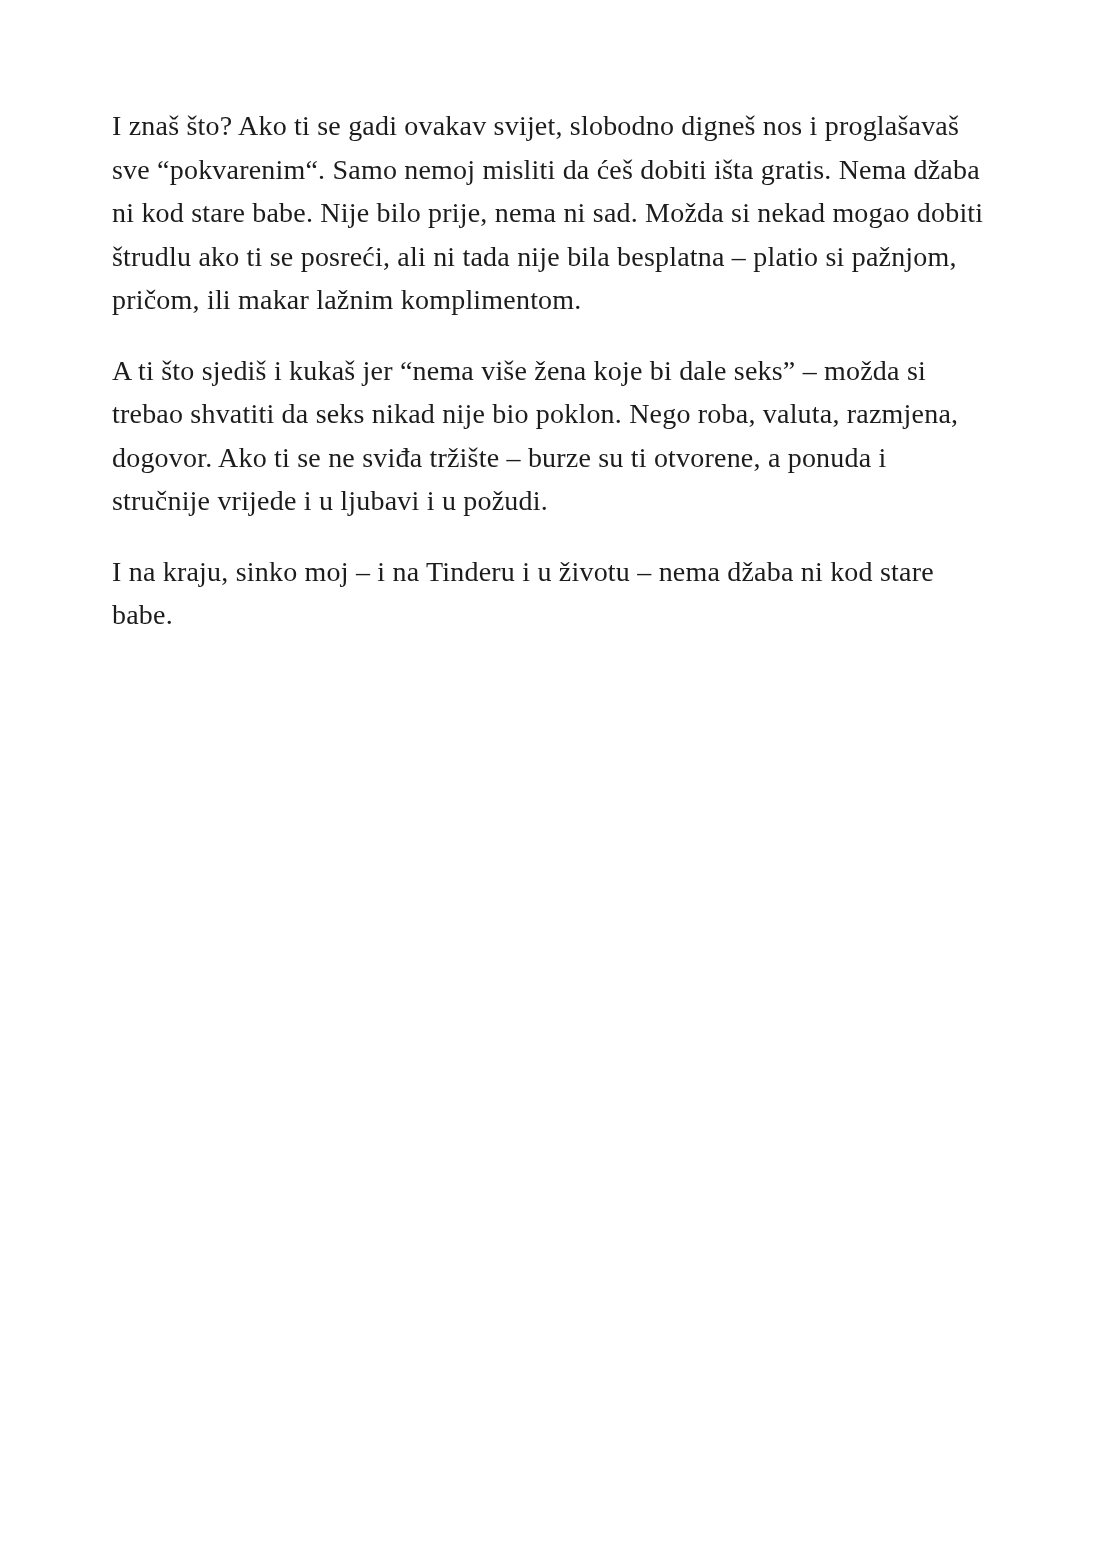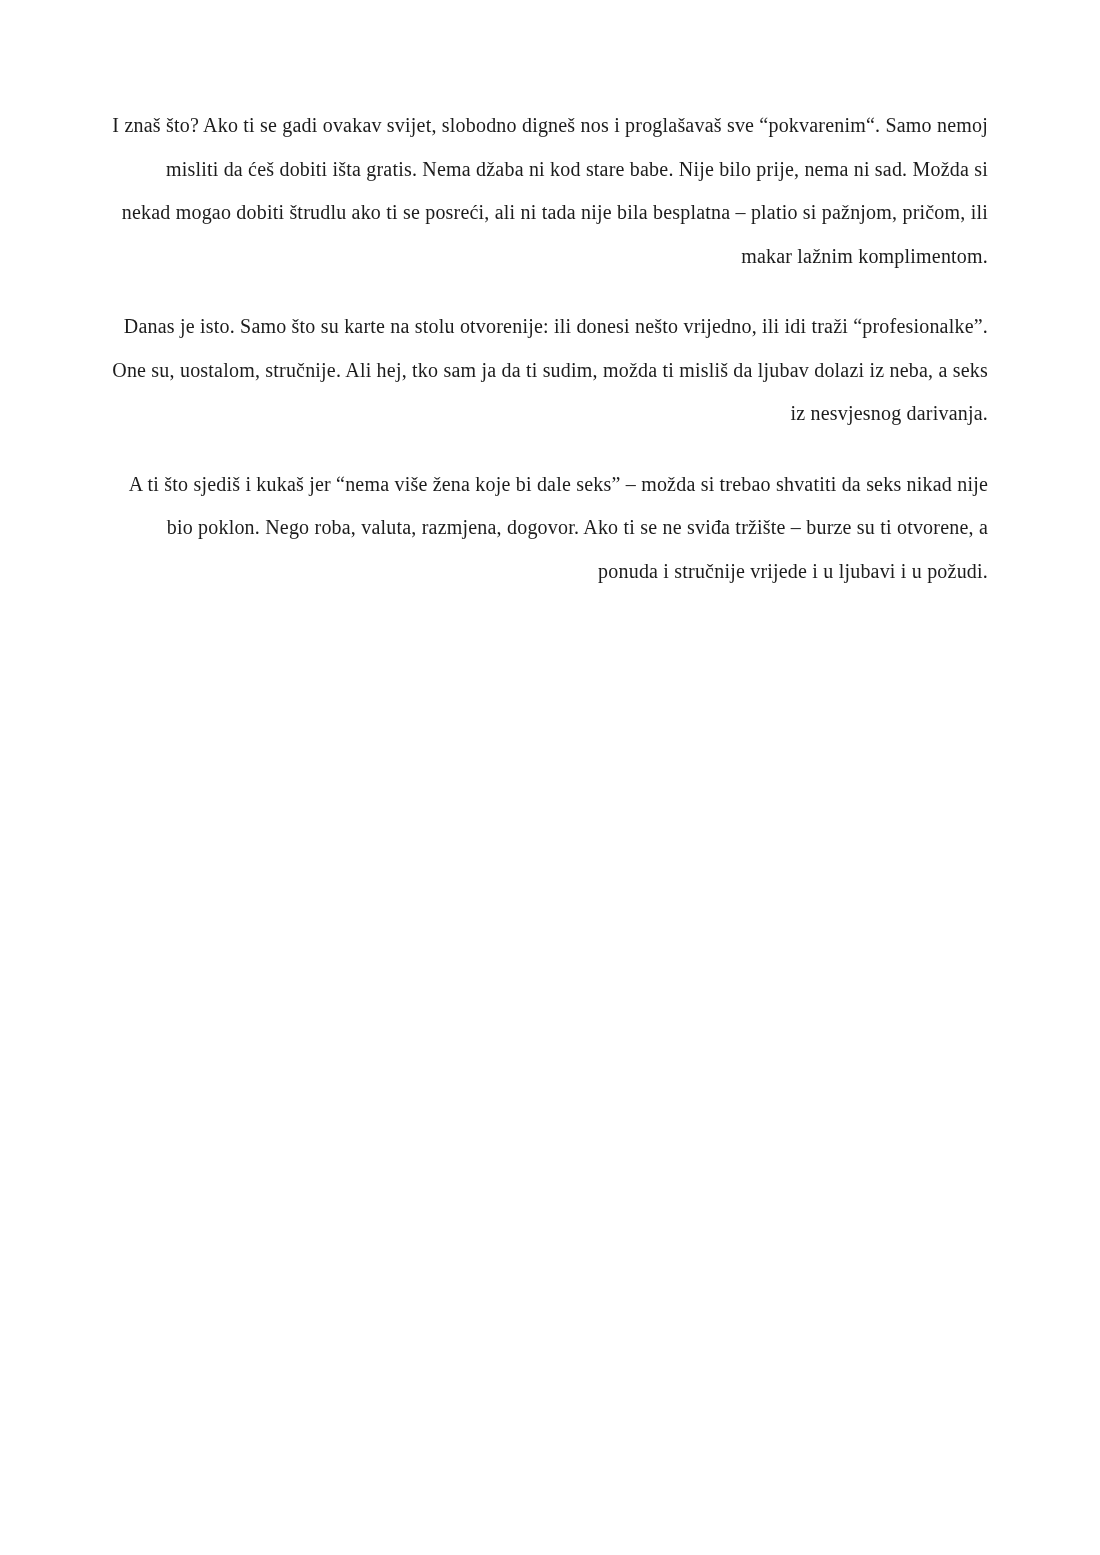--- a/index.html
+++ b/index.html
@@ -17,30 +17,29 @@
   }
   .content {
     position: absolute;
     top: 104px;
     left: 112px;
     width: 876px;
     color: #1c1c1c;
   }
   .content p {
     margin: 0 0 27px 0;
-    font-size: 20px;
+    font-size: 28px;
     line-height: 43.5px;
     font-weight: 400;
     letter-spacing: 0.2px;
     text-rendering: optimizeLegibility;
-    text-align: right;
   }
 </style>
 </head>
 <body>
 
 <div class="page">
   <div class="content">
     <p>I znaš što? Ako ti se gadi ovakav svijet, slobodno digneš nos i proglašavaš sve “pokvarenim“. Samo nemoj misliti da ćeš dobiti išta gratis. Nema džaba ni kod stare babe. Nije bilo prije, nema ni sad. Možda si nekad mogao dobiti štrudlu ako ti se posreći, ali ni tada nije bila besplatna – platio si pažnjom, pričom, ili makar lažnim komplimentom.</p>
-    <p>Danas je isto. Samo što su karte na stolu otvorenije: ili donesi nešto vrijedno, ili idi traži “profesionalke”. One su, uostalom, stručnije. Ali hej, tko sam ja da ti sudim, možda ti misliš da ljubav dolazi iz neba, a seks iz nesvjesnog darivanja.</p>
     <p>A ti što sjediš i kukaš jer “nema više žena koje bi dale seks” – možda si trebao shvatiti da seks nikad nije bio poklon. Nego roba, valuta, razmjena, dogovor. Ako ti se ne sviđa tržište – burze su ti otvorene, a ponuda i stručnije vrijede i u ljubavi i u požudi.</p>
+    <p>I na kraju, sinko moj – i na Tinderu i u životu – nema džaba ni kod stare babe.</p>
   </div>
 </div>
 
 </body></html>

